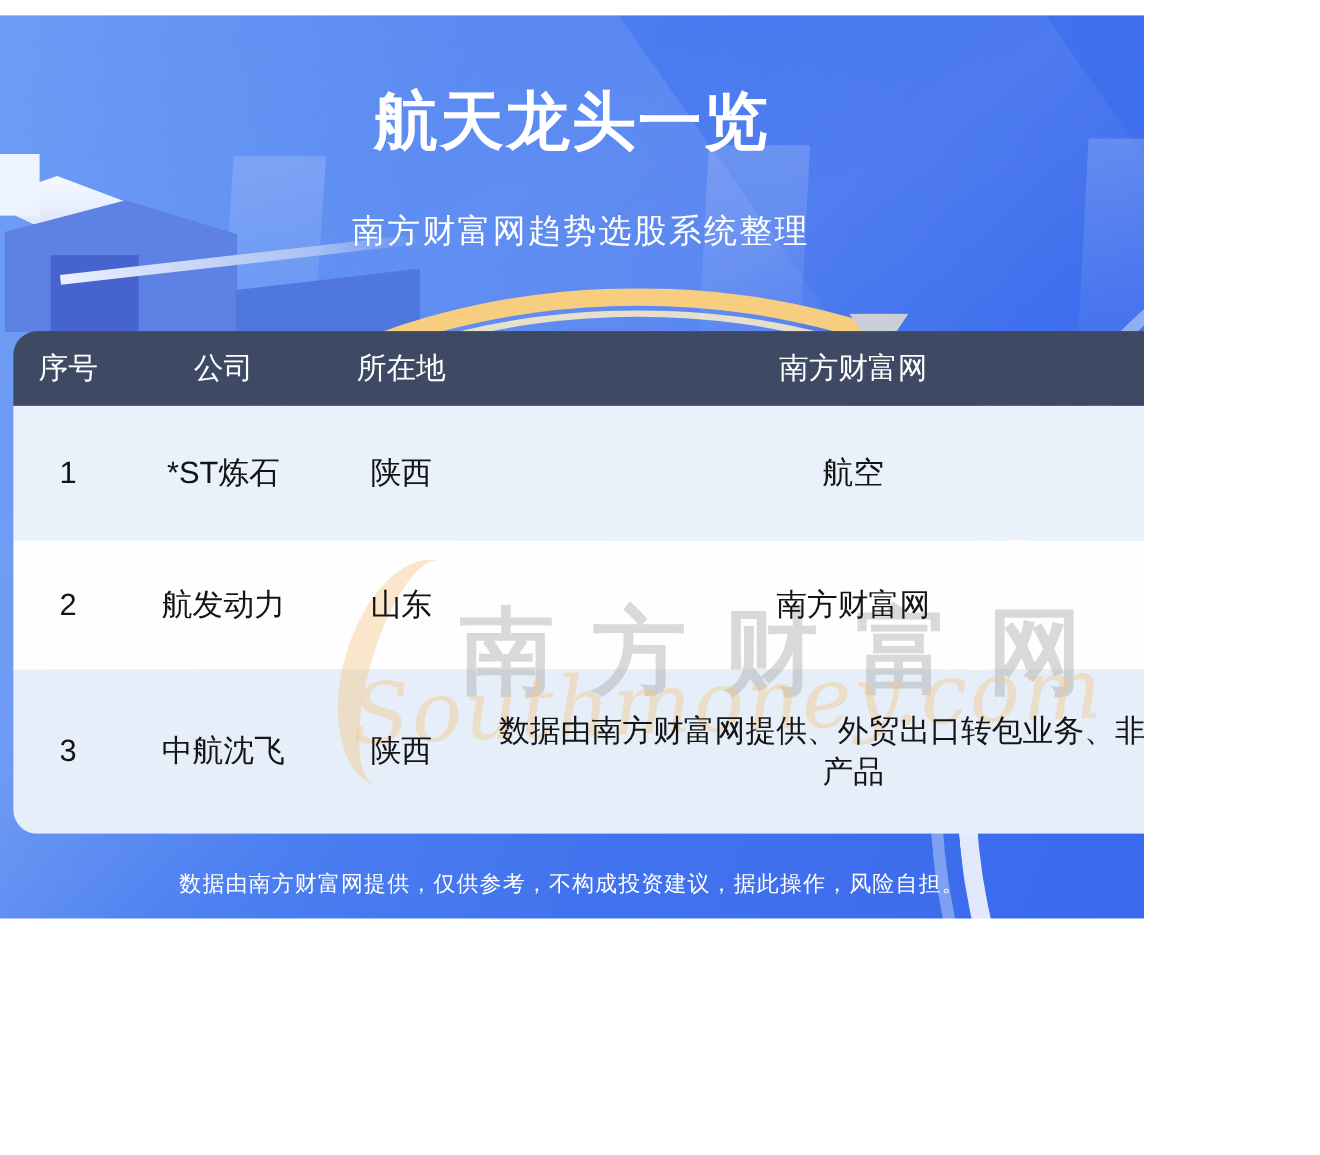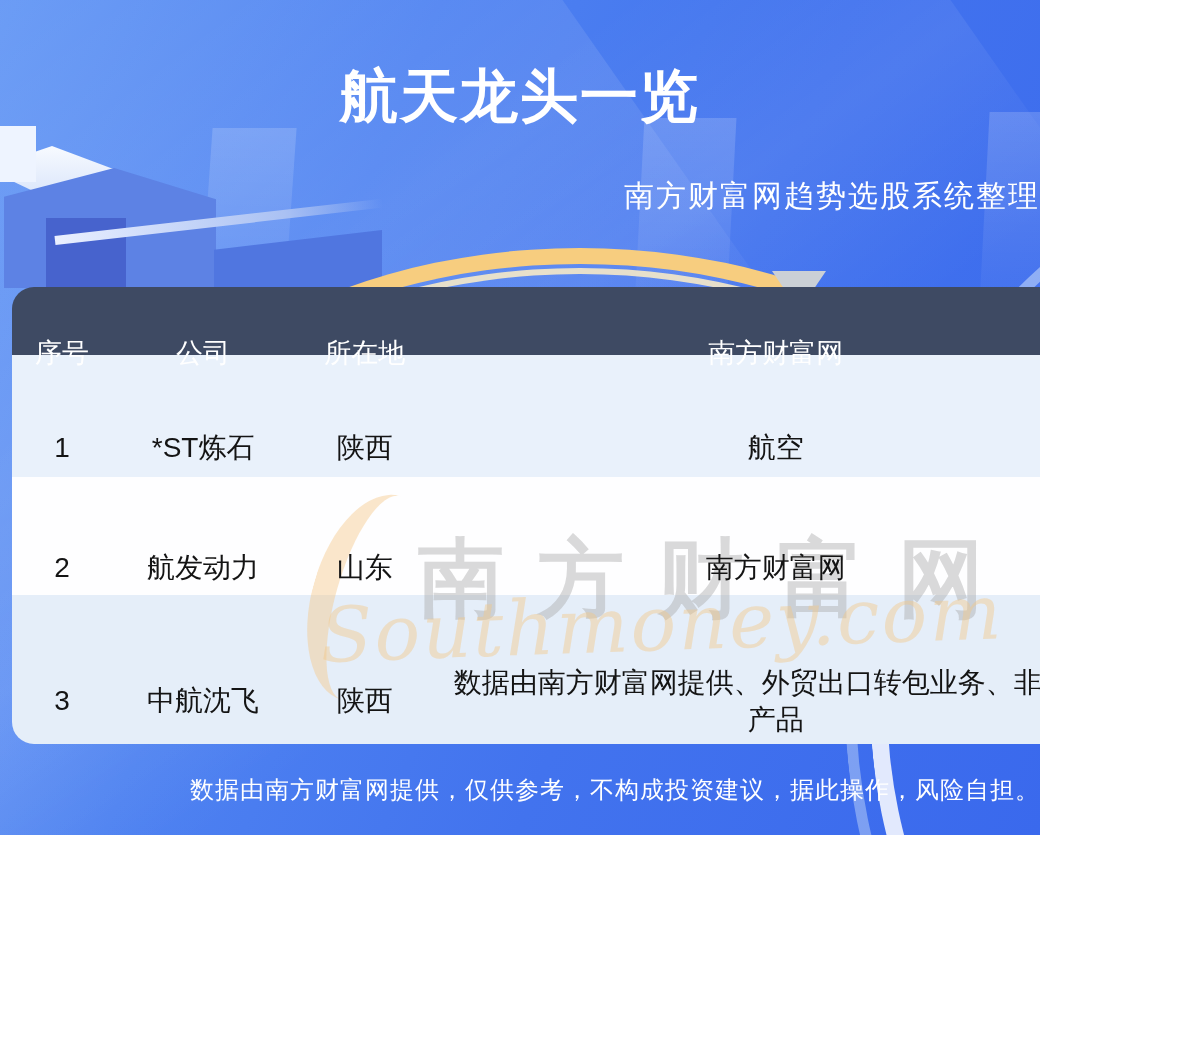--- a/index.html
+++ b/index.html
@@ -1,21 +1,21 @@
 <!DOCTYPE html>
 <html><head>
 <meta charset="utf-8">
 <style>
   * { margin:0; padding:0; box-sizing:border-box; }
   body { width:1200px; height:1050px; background:#ffffff;
          font-family:"Liberation Sans","DejaVu Sans",sans-serif; overflow:hidden; }
   .stage { position:relative; width:1200px; height:1050px; background:#ffffff; overflow:hidden; }
 
   
-  .hero { position:absolute; left:0; top:0; width:1040px; height:835px; overflow:hidden;
+  .hero { position:absolute; left:0; top:14px; width:1040px; height:835px; overflow:hidden;
           background:linear-gradient(112deg,#6b9cf5 0%,#4e82f1 32%,#4273ee 62%,#3a69ed 100%); }
   .ray { position:absolute; pointer-events:none; }
   .ray1 { left:-420px; top:-260px; width:820px; height:1500px; transform:rotate(55deg);
           background:linear-gradient(90deg,rgba(255,255,255,0) 0%,rgba(255,255,255,.10) 50%,rgba(255,255,255,0) 100%); }
   .ray2 { left:140px; top:-300px; width:420px; height:1500px; transform:rotate(55deg);
           background:linear-gradient(90deg,rgba(255,255,255,0) 0%,rgba(255,255,255,.07) 50%,rgba(255,255,255,0) 100%); }
 
   .glass { position:absolute; background:linear-gradient(180deg,rgba(255,255,255,.17),rgba(255,255,255,.04)); }
   .glass1 { left:207px; top:128px; width:84px; height:160px; transform:skewX(-4deg); }
   .glass2 { left:640px; top:118px; width:92px; height:170px; transform:skewX(-3deg); }
@@ -51,21 +51,21 @@
         border-radius:50%; border:17px solid transparent;
         border-top-color:rgba(255,255,255,.9); border-left-color:rgba(255,255,255,.85);
         transform:rotate(-6deg); }
 
   .podium { position:absolute; left:772px; top:271px; width:54px; height:16px; background:#cbd0d6;
         clip-path:polygon(0 0,100% 0,80% 100%,20% 100%); }
 
   
   .title { position:absolute; left:0; right:0; top:58px; text-align:center; z-index:2;
         font-size:58px; font-weight:700; color:#ffffff; letter-spacing:2px; }
-  .subtitle { position:absolute; left:0; right:0; top:176px; text-align:right; z-index:2;
+  .subtitle { position:absolute; left:0; right:0; top:176px; text-align:center; z-index:2;
         font-size:30px; color:#ffffff; letter-spacing:2px;margin-left:16px; }
 
   
   .table-card { position:absolute; left:12px; top:287px; width:1176px; height:457px;
         border-radius:22px; overflow:hidden; z-index:3; }
   .stripes { position:absolute; inset:0; z-index:0; }
   .stripe-head { height:68px; background:#3e4a63; }
   .stripe-r1 { height:122px; background:#e9f1fb; }
   .stripe-r2 { height:118px; background:#fefeff; }
   .stripe-r3 { height:149px; background:#e5eef9; }
@@ -74,33 +74,33 @@
   .watermark { position:absolute; inset:0; z-index:1; pointer-events:none; }
   .wm-swoosh { position:absolute; left:300px; top:205px; width:118px; height:212px;
         border-radius:50%; border-left:24px solid rgba(246,197,130,.42); transform:rotate(16deg); }
   .wm-cn { position:absolute; left:406px; top:234px; font-size:86px; font-weight:700;
         color:rgba(168,168,168,.42); letter-spacing:34px; white-space:nowrap; }
   .wm-en { position:absolute; left:308px; top:292px; font-size:76px; font-style:italic;
         font-family:"DejaVu Serif","Liberation Serif",serif;
         color:rgba(243,197,132,.42); letter-spacing:2px; white-space:nowrap; transform:rotate(-2deg); }
 
   table.stocks { position:relative; z-index:2; width:100%; border-collapse:collapse;
-        table-layout:fixed; background:transparent;margin-top:32px; }
+        table-layout:fixed; background:transparent; }
   table.stocks th { height:68px; color:#ffffff; font-size:27px; font-weight:400;
         text-align:center; vertical-align:middle; }
   table.stocks td { font-size:28px; color:#141414; text-align:center; vertical-align:middle;
         line-height:1.32; }
   table.stocks th:last-child, table.stocks td:last-child { padding:0 78px 0 6px; }
   tr.row-1 td { height:122px; }
   tr.row-2 td { height:118px; }
   tr.row-3 td { height:149px; }
 
   
-  .disclaimer { position:absolute; left:0; right:0; top:778px; z-index:2; text-align:right;
-        color:#ffffff; font-size:24px; line-height:24px; letter-spacing:1px;font-family:Liberation Serif, serif; }
+  .disclaimer { position:absolute; left:0; right:0; top:778px; z-index:2; text-align:center;
+        color:#ffffff; font-size:20px; line-height:24px; letter-spacing:1px;font-family:Liberation Serif, serif; }
 
   .bottom-white { position:absolute; left:0; top:835px; width:1200px; height:215px; background:#ffffff; }
 </style>
 </head>
 <body>
 
 <div class="stage">
 
   <div class="hero">
     <div class="ray ray1"></div>

